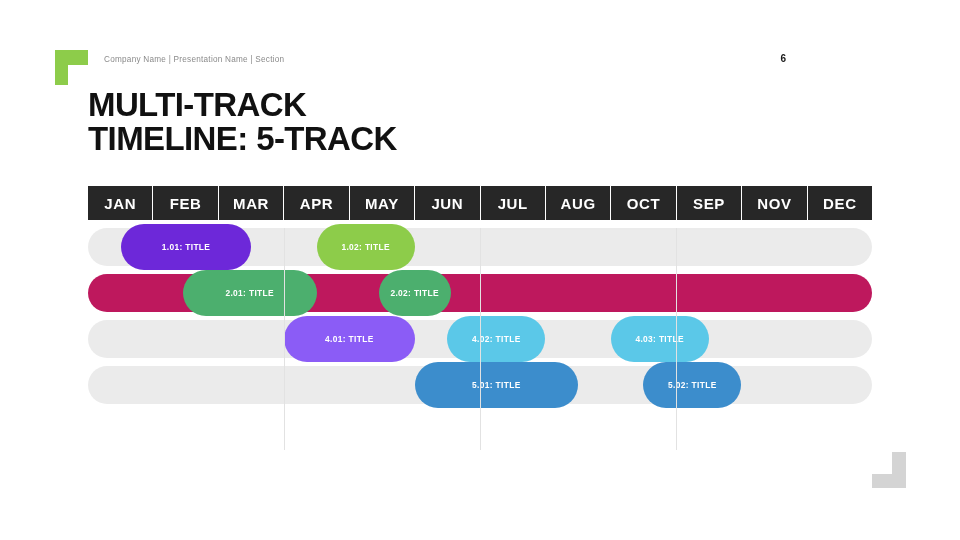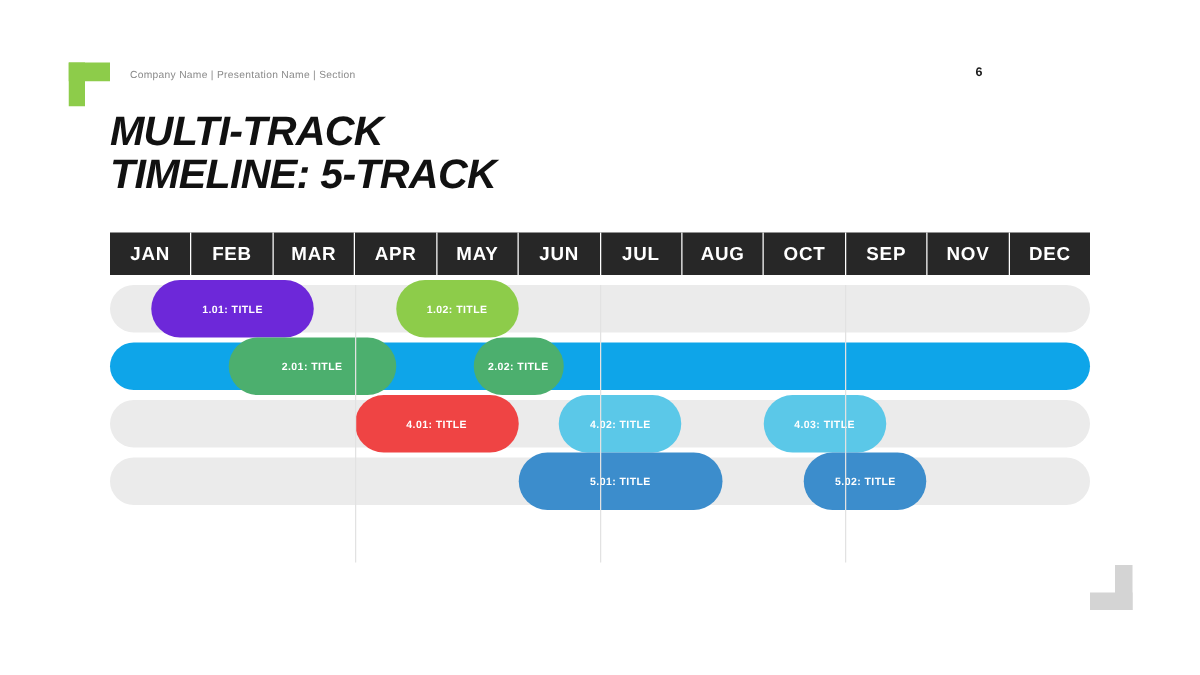--- a/index.html
+++ b/index.html
@@ -187,21 +187,21 @@
 
   <div id="logo">
     <div class="bar-h" style="background: rgb(141, 204, 74);"></div>
     <div class="bar-v" style="background: rgb(141, 204, 74);"></div>
   </div>
 
   <div id="header-text" style="color: rgb(138, 138, 138);">Company Name | Presentation Name | Section</div>
 
   <div id="page-number">6</div>
 
-  <div id="title" style="color: rgb(17, 17, 17); font-style: italic;">MULTI-TRACK
+  <div id="title" style="color: rgb(17, 17, 17);">MULTI-TRACK
 TIMELINE: 5-TRACK</div>
 
   <div id="timeline">
 
     <div id="month-header" style="background: rgb(39, 39, 39);">
         <div class="month-cell" style="color: rgb(255, 255, 255);">JAN</div>
         <div class="month-cell" style="color: rgb(255, 255, 255);">FEB</div>
         <div class="month-cell" style="color: rgb(255, 255, 255);">MAR</div>
         <div class="month-cell" style="color: rgb(255, 255, 255);">APR</div>
         <div class="month-cell" style="color: rgb(255, 255, 255);">MAY</div>
@@ -217,26 +217,26 @@
     <div id="tracks">
       <div id="gridlines" style="height: 222px;">
           <div class="gridline" style="left: 196px; background: rgb(226, 226, 226);"></div>
           <div class="gridline" style="left: 392px; background: rgb(226, 226, 226);"></div>
           <div class="gridline" style="left: 588px; background: rgb(226, 226, 226);"></div>
         </div>
     <div class="track-row" style="background: rgb(235, 235, 235);">
           <div class="bar" style="background: #6d28d9; color: rgb(255, 255, 255); left: 32.6667px; width: 130.667px;">1.01: TITLE</div>
           <div class="bar" style="background: rgb(141, 204, 74); color: rgb(255, 255, 255); left: 228.667px; width: 98px;">1.02: TITLE</div>
         </div>
-        <div class="track-row" style="background: #0ea5e9;">
+        <div class="track-row" style="background: #be185d;">
           <div class="bar" style="background: rgb(76, 175, 110); color: rgb(255, 255, 255); left: 94.7333px; width: 133.933px;">2.01: TITLE</div>
           <div class="bar" style="background: rgb(76, 175, 110); color: rgb(255, 255, 255); left: 290.733px; width: 71.8667px;">2.02: TITLE</div>
         </div>
         <div class="track-row" style="background: rgb(235, 235, 235);">
-          <div class="bar" style="background: #ef4444; color: rgb(255, 255, 255); left: 196px; width: 130.667px;">4.01: TITLE</div>
+          <div class="bar" style="background: #8b5cf6; color: rgb(255, 255, 255); left: 196px; width: 130.667px;">4.01: TITLE</div>
           <div class="bar" style="background: rgb(91, 200, 232); color: rgb(255, 255, 255); left: 359.333px; width: 98px;">4.02: TITLE</div>
           <div class="bar" style="background: rgb(91, 200, 232); color: rgb(255, 255, 255); left: 522.667px; width: 98px;">4.03: TITLE</div>
         </div>
         <div class="track-row" style="background: rgb(235, 235, 235);">
           <div class="bar" style="background: rgb(60, 141, 204); color: rgb(255, 255, 255); left: 326.667px; width: 163.333px;">5.01: TITLE</div>
           <div class="bar" style="background: rgb(60, 141, 204); color: rgb(255, 255, 255); left: 555.333px; width: 98px;">5.02: TITLE</div>
         </div>
       </div>
 
   </div>

